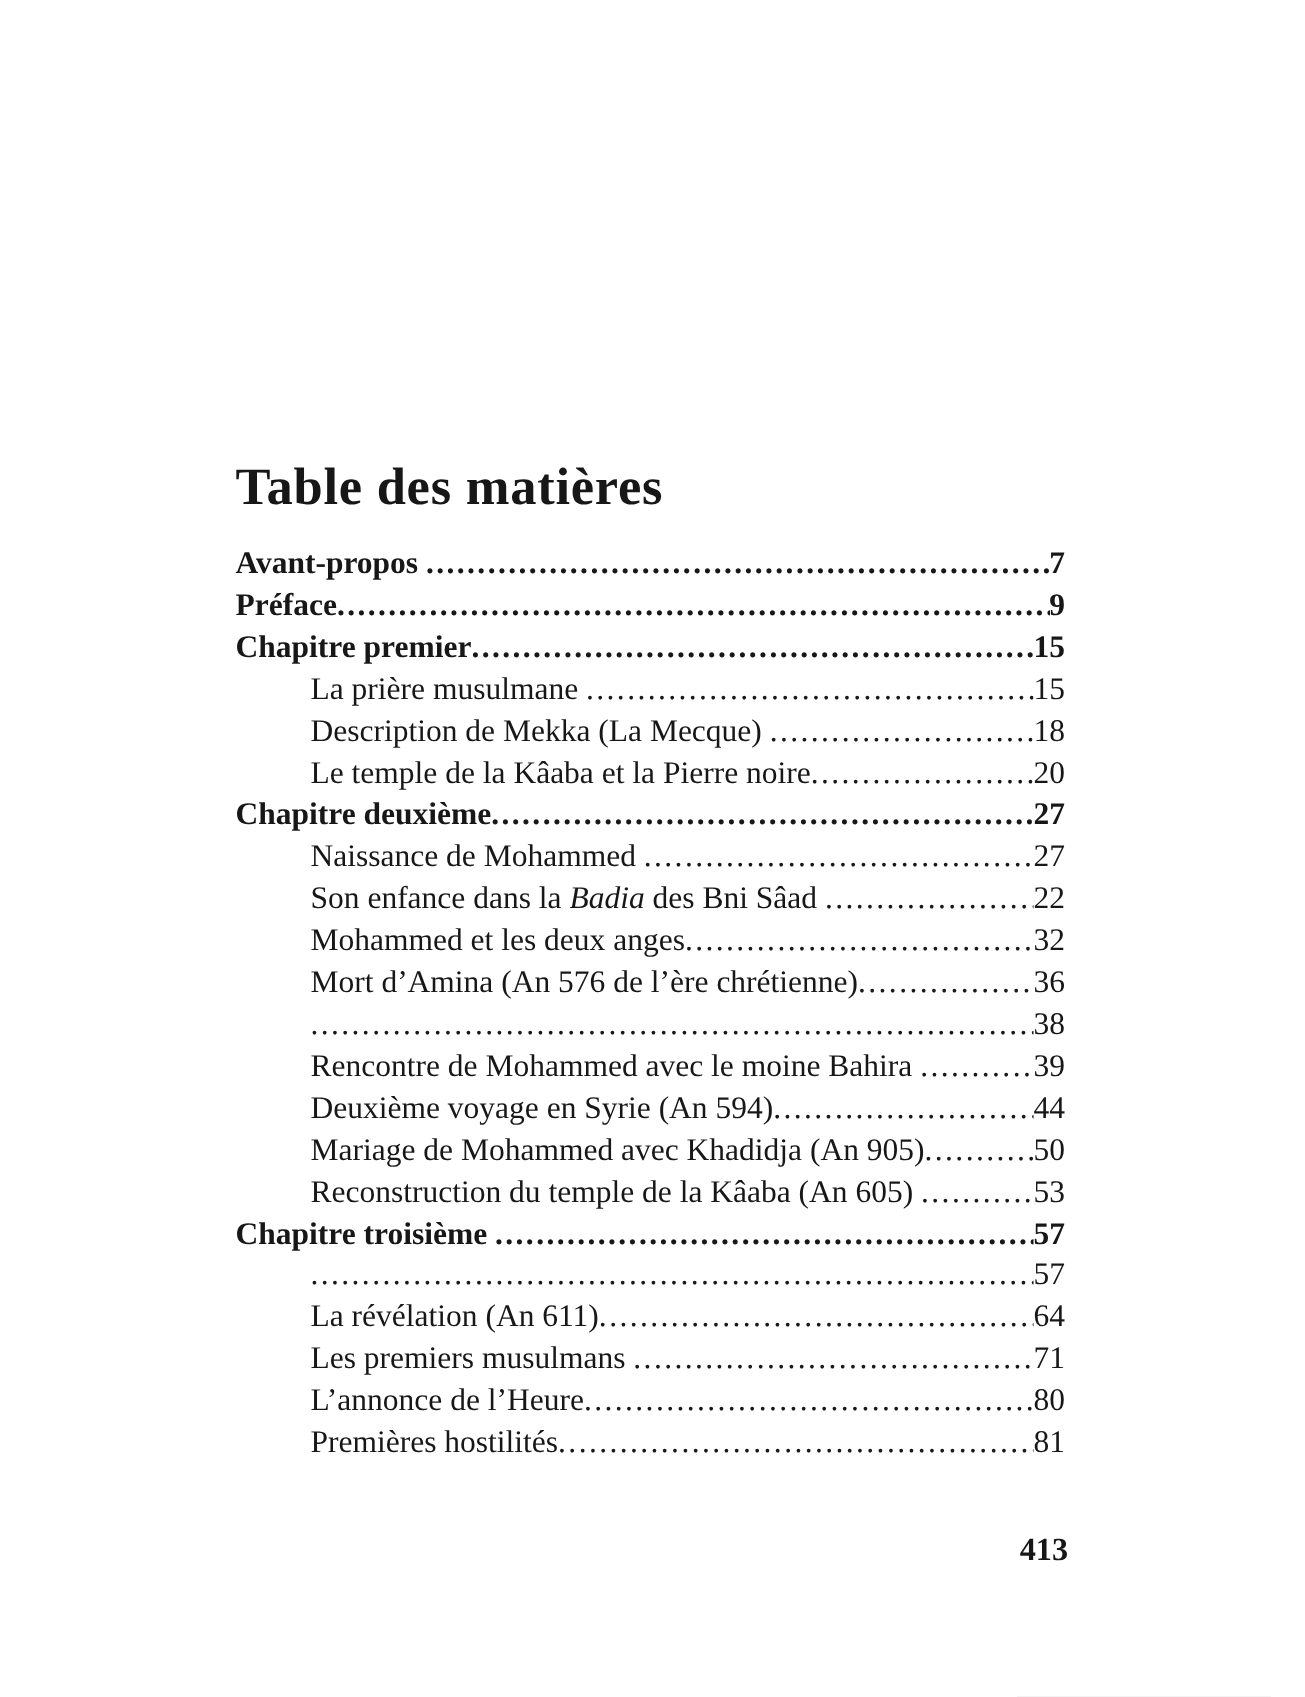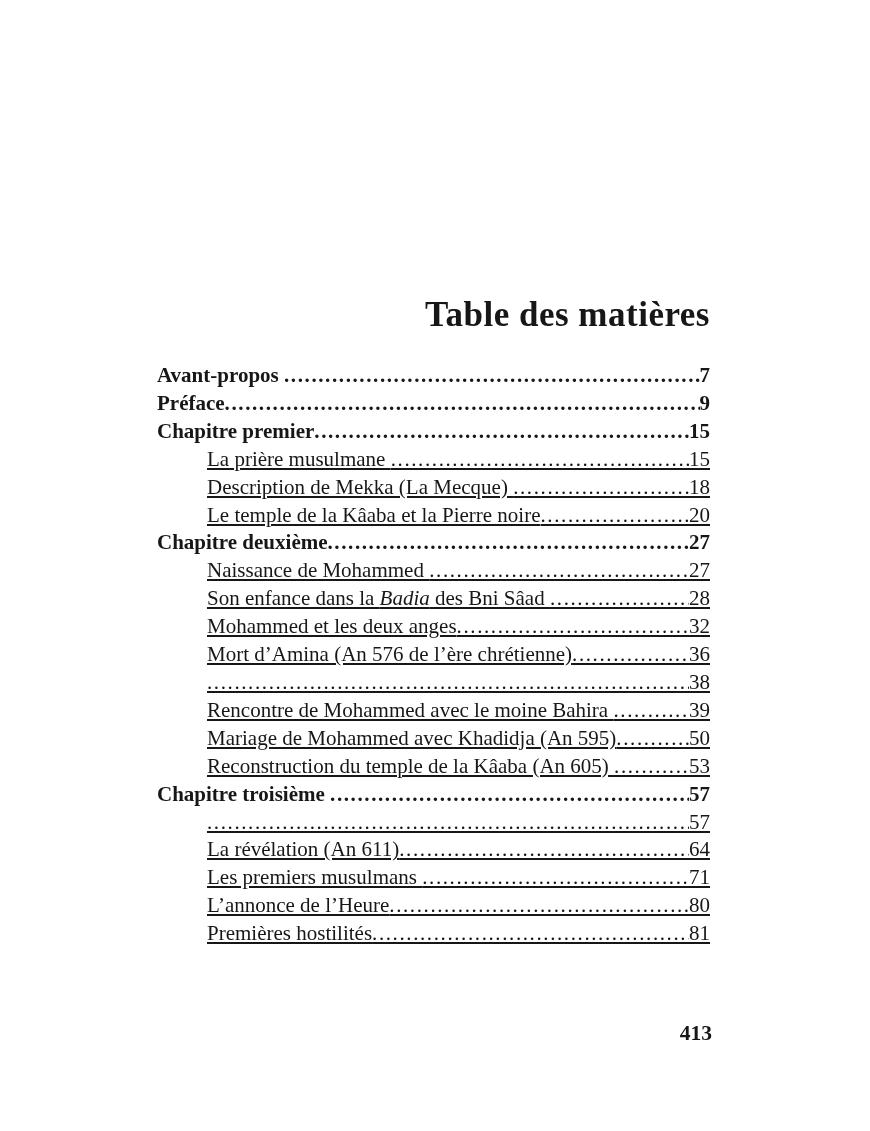--- a/index.html
+++ b/index.html
@@ -11,24 +11,23 @@
     position: relative;
     width: 870px;
     height: 1131px;
     background: #ffffff;
     color: #171717;
     font-family: "Liberation Serif", "DejaVu Serif", serif;
     overflow: hidden;
   }
   .page-title {
     position: absolute;
-    top: 271px;
+    top: 281px;
     left: 157px;
     right: 160px;
-    text-align: right;
     font-size: 35px;
     font-weight: bold;
     line-height: 42px;
     letter-spacing: 0.5px;
     white-space: nowrap;
   }
   .toc {
     position: absolute;
     top: 362px;
     left: 157px;
@@ -38,21 +37,20 @@
     display: flex;
     align-items: flex-start;
     line-height: 27.9px;
     font-size: 21px;
   }
   .toc-row.top {
     font-weight: bold;
   }
   .toc-row.sub {
     padding-left: 50px;
-    text-decoration: underline;
   }
   .toc-label {
     white-space: pre;
     flex: 0 0 auto;
   }
   .toc-label .italic {
     font-style: italic;
   }
   .dot-leader {
     flex: 1 1 auto;
@@ -121,21 +119,21 @@
         <span class="toc-page">27</span>
       </div>
       <div class="toc-row sub">
         <span class="toc-label"><span>Naissance de Mohammed </span></span>
         <span class="dot-leader"></span>
         <span class="toc-page">27</span>
       </div>
       <div class="toc-row sub">
         <span class="toc-label"><span>Son enfance dans la </span><span class="italic">Badia</span><span> des Bni Sâad </span></span>
         <span class="dot-leader"></span>
-        <span class="toc-page">28</span>
+        <span class="toc-page">22</span>
       </div>
       <div class="toc-row sub">
         <span class="toc-label"><span>Mohammed et les deux anges</span></span>
         <span class="dot-leader"></span>
         <span class="toc-page">32</span>
       </div>
       <div class="toc-row sub">
         <span class="toc-label"><span>Mort d’Amina (An 576 de l’ère chrétienne)</span></span>
         <span class="dot-leader"></span>
         <span class="toc-page">36</span>
@@ -143,21 +141,26 @@
       <div class="toc-row sub">
         <span class="dot-leader"></span>
         <span class="toc-page">38</span>
       </div>
       <div class="toc-row sub">
         <span class="toc-label"><span>Rencontre de Mohammed avec le moine Bahira </span></span>
         <span class="dot-leader"></span>
         <span class="toc-page">39</span>
       </div>
       <div class="toc-row sub">
-        <span class="toc-label"><span>Mariage de Mohammed avec Khadidja (An 595)</span></span>
+        <span class="toc-label"><span>Deuxième voyage en Syrie (An 594)</span></span>
+        <span class="dot-leader"></span>
+        <span class="toc-page">44</span>
+      </div>
+      <div class="toc-row sub">
+        <span class="toc-label"><span>Mariage de Mohammed avec Khadidja (An 905)</span></span>
         <span class="dot-leader"></span>
         <span class="toc-page">50</span>
       </div>
       <div class="toc-row sub">
         <span class="toc-label"><span>Reconstruction du temple de la Kâaba (An 605) </span></span>
         <span class="dot-leader"></span>
         <span class="toc-page">53</span>
       </div>
       <div class="toc-row top">
         <span class="toc-label"><span>Chapitre troisième </span></span>

